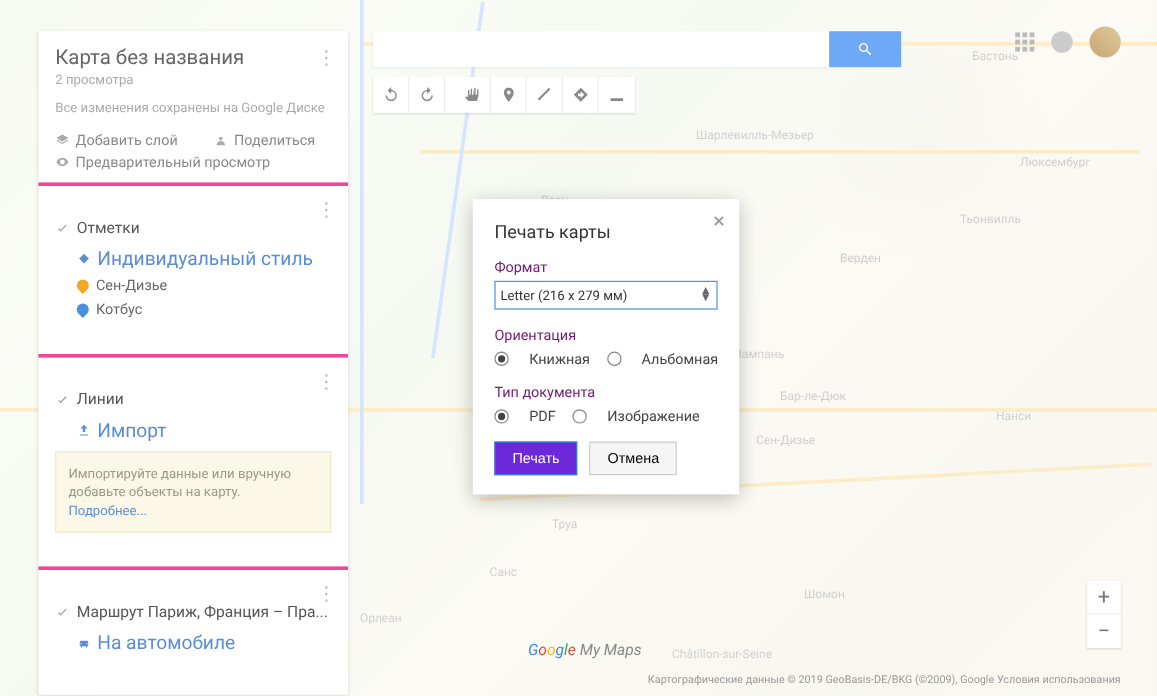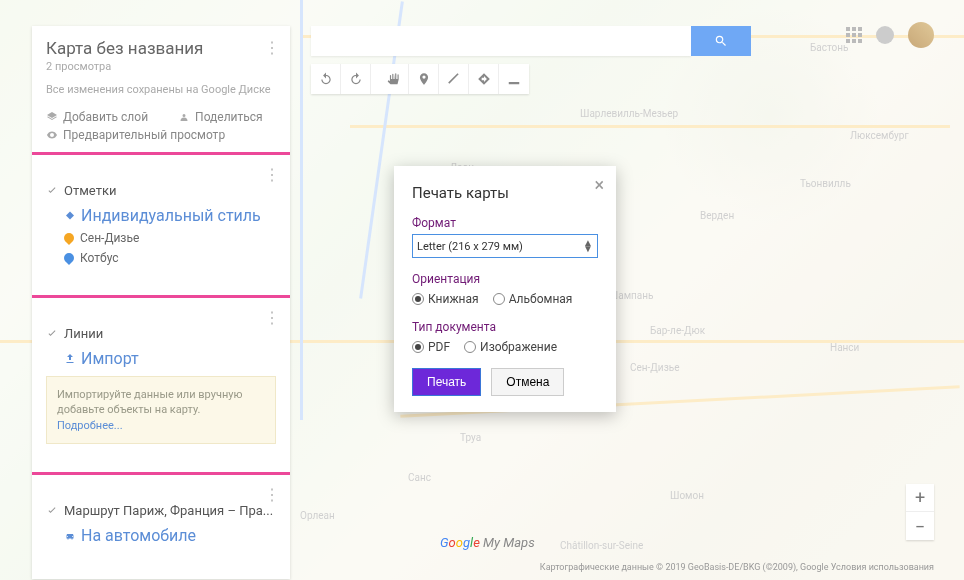--- a/index.html
+++ b/index.html
@@ -79,21 +79,21 @@
 .mymaps-logo { position: absolute; bottom: 30px; left: 440px; font-size: 13px; color: #aaa; font-style: italic; }
 
 
 .dialog { position: absolute; top: 166px; left: 394px; width: 222px; background: #fff; box-shadow: 0 4px 16px rgba(0,0,0,0.25); padding: 18px 18px 16px; }
 .dialog-close { position: absolute; top: 10px; right: 12px; color: #999; font-size: 18px; cursor: pointer; line-height: 1; }
 .dialog-title { font-size: 15px; color: #333; margin-bottom: 14px; }
 .field-label { font-size: 12px; color: #701a75; margin-bottom: 4px; }
 .select-box { width: 100%; height: 24px; border: 1px solid #4a90e2; background: #fff; font-size: 11px; padding: 0 4px; position: relative; display: flex; align-items: center; justify-content: space-between; margin-bottom: 14px; }
 .select-box .spinner { font-size: 10px; color: #666; line-height: 0.6; }
 .radio-row { display: flex; gap: 14px; margin: 6px 0 14px; font-size: 12px; color: #444; }
-.radio-opt { display: flex; align-items: center; gap: 4px; }
+.radio-opt { display: flex; align-items: center; gap: 17px; }
 .radio { width: 12px; height: 12px; border: 1px solid #888; border-radius: 50%; display: inline-flex; align-items: center; justify-content: center; }
 .radio.checked::after { content: ""; width: 6px; height: 6px; background: #444; border-radius: 50%; }
 .dialog-btns { display: flex; gap: 10px; margin-top: 6px; }
 .btn { height: 28px; padding: 0 14px; font-size: 12px; border: 1px solid #ccc; background: #f5f5f5; cursor: pointer; }
 .btn.primary { background: #6d28d9; border-color: #3a76d8; color: #fff; }
 
 </style>
 </head>
 <body>
 

